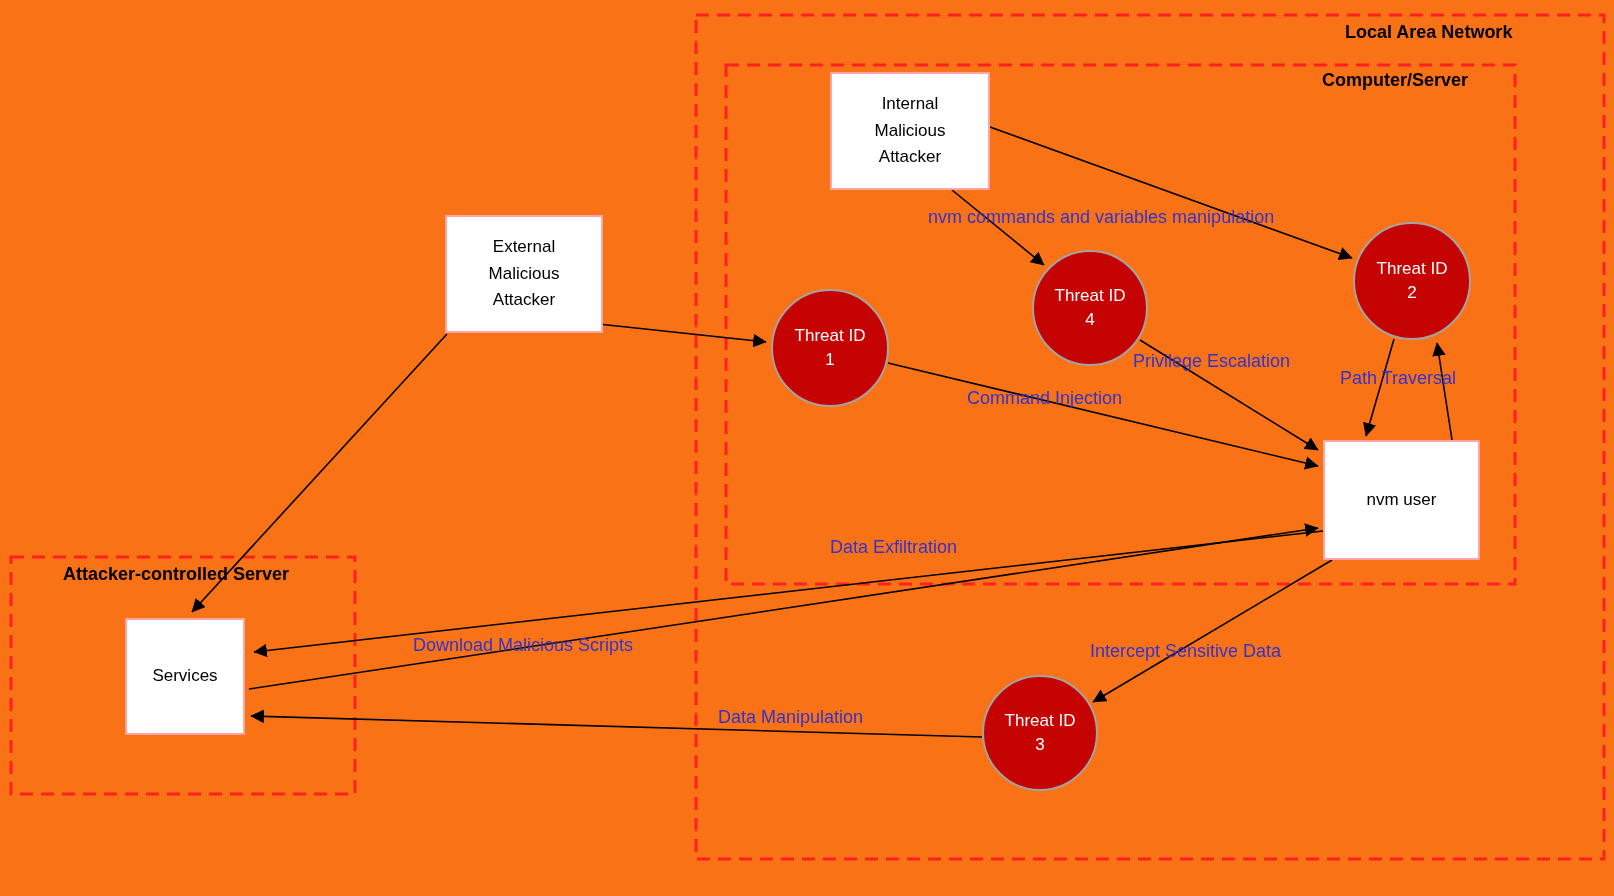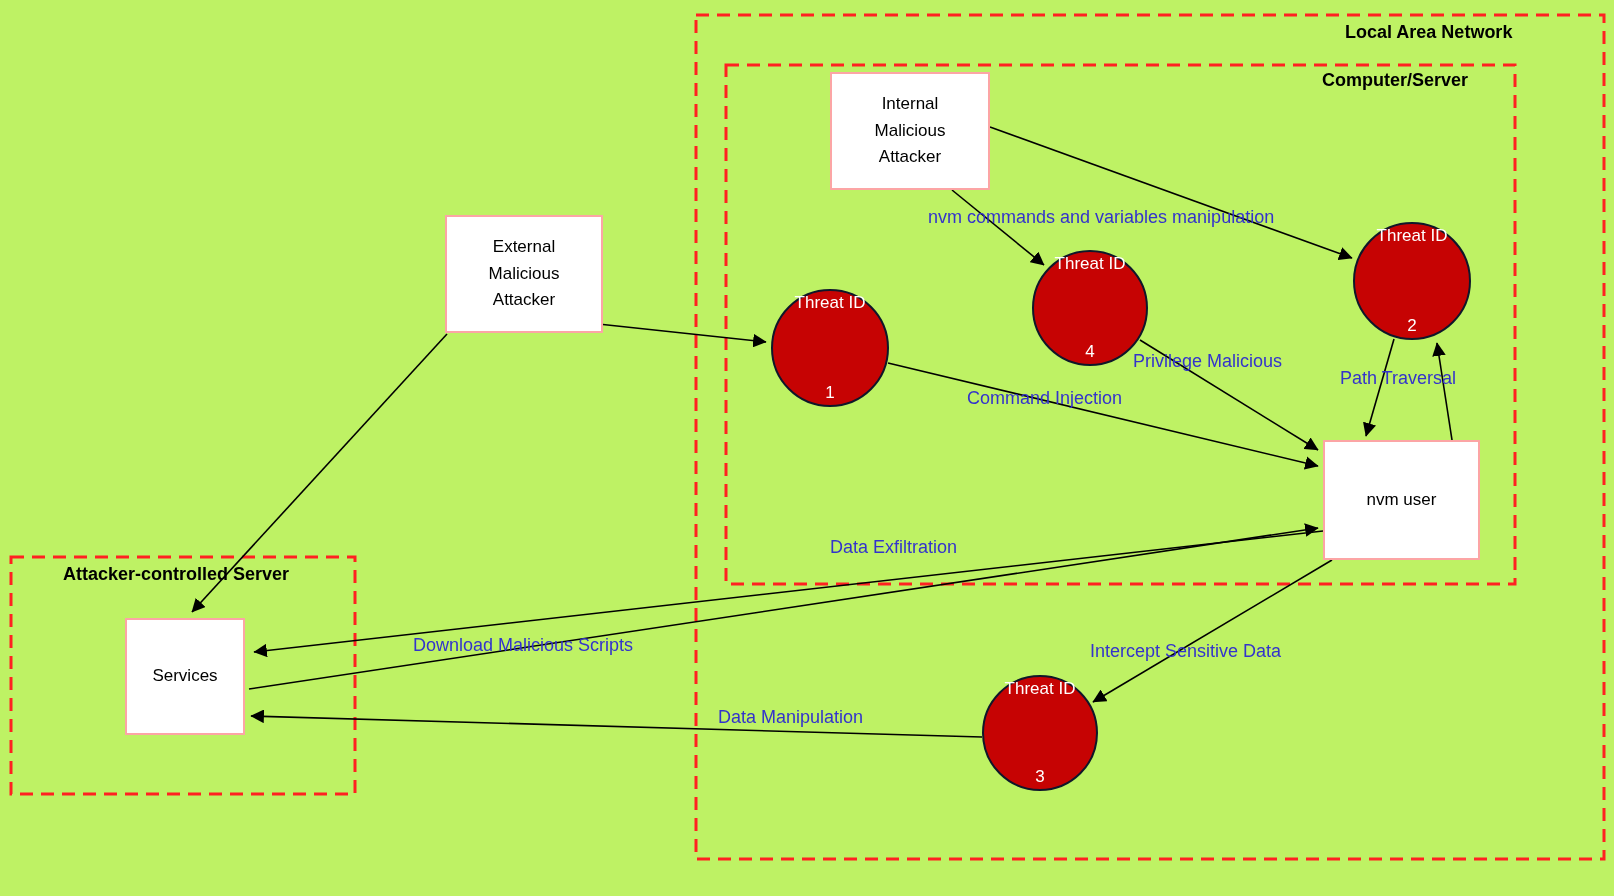--- a/index.html
+++ b/index.html
@@ -1,20 +1,20 @@
 <!DOCTYPE html>
 <html><head>
 <meta charset="utf-8">
 <style>
   html, body { margin: 0; padding: 0; background: #ffffff; }
   .canvas {
     position: relative;
     width: 1614px;
     height: 896px;
-    background: #bef264;
+    background: #f97316;
     font-family: "Liberation Sans", sans-serif;
     overflow: hidden;
   }
   svg.layer { position: absolute; left: 0; top: 0; z-index: 1; }
   .node {
     position: absolute;
     background: #ffffff;
     border: 2px solid #fca5a5;
     display: flex;
     align-items: center;
@@ -24,26 +24,26 @@
     color: #000000;
     line-height: 1.55;
     z-index: 3;
     box-sizing: border-box;
   }
   .node .wrap { max-width: 100px; }
   .threat {
     position: absolute;
     border-radius: 50%;
     background: #c60303;
-    border: 2px solid #0f172a;
+    border: 2px solid #a3a3a3;
     color: #ffffff;
     display: flex;
     flex-direction: column;
     align-items: center;
-    justify-content: space-between;
+    justify-content: center;
     font-size: 17px;
     line-height: 1.4;
     text-align: center;
     z-index: 3;
     box-sizing: border-box;
   }
   .flow-label {
     position: absolute;
     color: #3333cc;
     font-size: 18px;
@@ -123,21 +123,21 @@
     <span>Threat ID</span>
     <span>3</span>
   </div>
 
   <div class="threat" style="left:1032px; top:250px; width:116px; height:116px;">
     <span>Threat ID</span>
     <span>4</span>
   </div>
 
   <div class="flow-label" style="left:928px; top:207px;">nvm commands and variables manipulation</div>
-  <div class="flow-label" style="left:1133px; top:351px;">Privilege Malicious</div>
+  <div class="flow-label" style="left:1133px; top:351px;">Privilege Escalation</div>
   <div class="flow-label" style="left:1340px; top:368px;">Path Traversal</div>
   <div class="flow-label" style="left:967px; top:388px;">Command Injection</div>
   <div class="flow-label" style="left:830px; top:537px;">Data Exfiltration</div>
   <div class="flow-label" style="left:413px; top:635px;">Download Malicious Scripts</div>
   <div class="flow-label" style="left:1090px; top:641px;">Intercept Sensitive Data</div>
   <div class="flow-label" style="left:718px; top:707px;">Data Manipulation</div>
 
 </div>
 
 </body></html>

